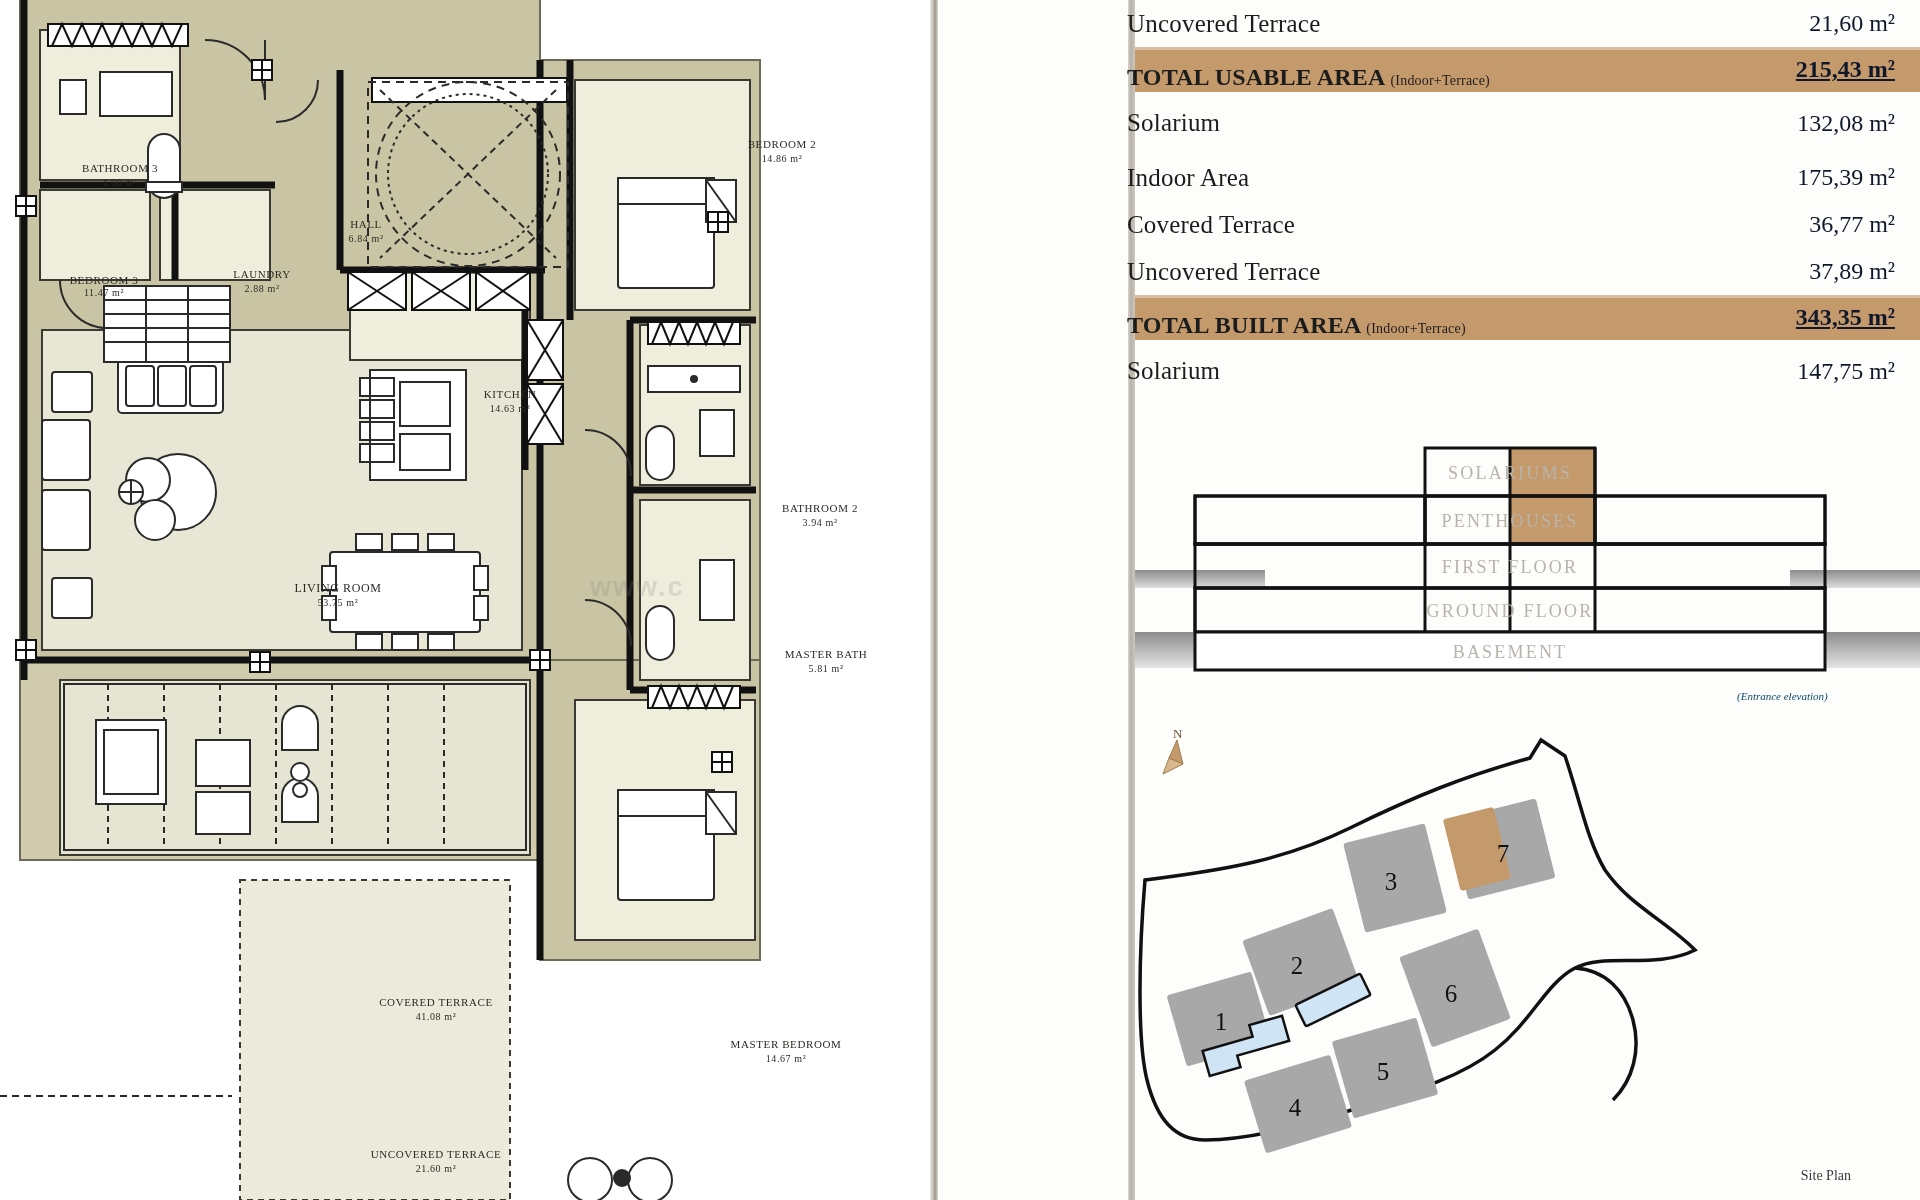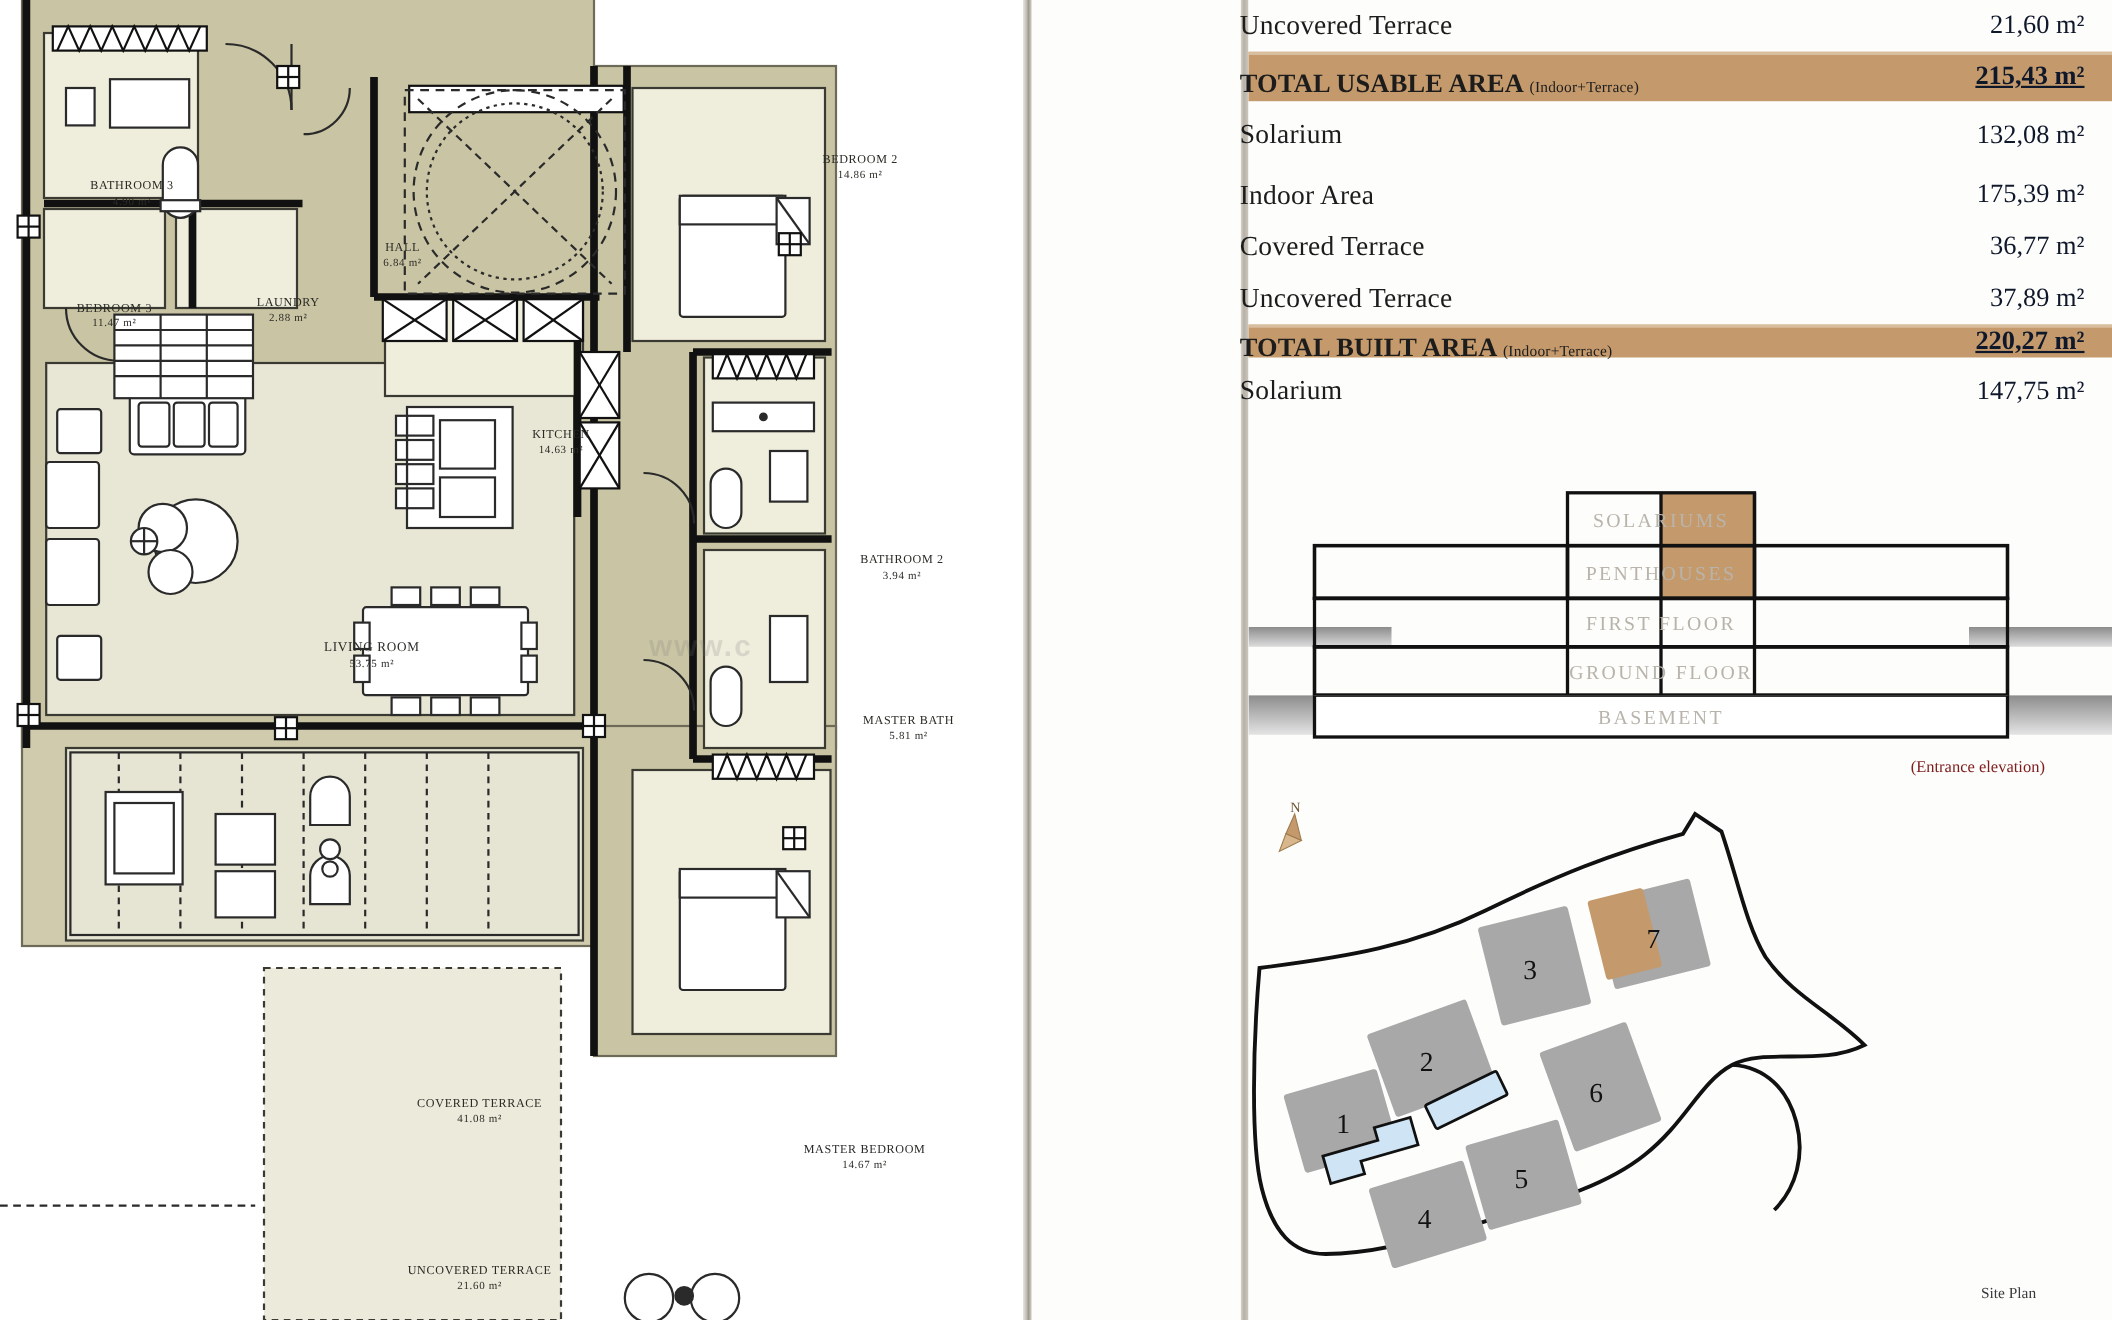--- a/index.html
+++ b/index.html
@@ -26,21 +26,21 @@
   .arow.bold .lbl{font-weight:bold;margin-top:15px;}
   .arow.bold .val{font-weight:bold;text-decoration:underline;}
 
   .hl{background:#c49a6c;box-shadow:inset 0 3px 0 rgba(255,255,255,.35);}
   .hl .lbl{font-size:24px;}
   .hl .lbl .sub{font-size:14px;font-weight:normal;}
   .section-title{font-size:26px;font-weight:bold;color:#111;}
 
   
   #elev{position:absolute;left:0;top:0;}
-  .elev-cap{position:absolute;font-size:15px;color:#7f1d1d;}
+  .elev-cap{position:absolute;font-size:11px;font-style:italic;color:#0c4a6e;}
 
   
   #site{position:absolute;}
 
   .wm{position:absolute;font-size:27px;color:rgba(120,120,120,.20);letter-spacing:2px;font-family:"Liberation Sans",sans-serif;}
 </style>
 </head>
 <body>
 
 <div id="plan-panel">
@@ -336,26 +336,26 @@
     <div class="arow">
       <span class="lbl">Covered Terrace</span>
       <span class="val">36,77 m²</span>
     </div>
 
     <div class="arow">
       <span class="lbl">Uncovered Terrace</span>
       <span class="val">37,89 m²</span>
     </div>
 
-    <div class="arow bold hl" style="height:30px;padding-left:36px;">
+    <div class="arow bold hl" style="height:45px;padding-left:36px;">
       <span class="lbl">
         <span>TOTAL BUILT AREA</span>
         <span class="sub">(Indoor+Terrace)</span>
       </span>
-      <span class="val">220,27 m²</span>
+      <span class="val">343,35 m²</span>
     </div>
 
     <div class="arow" style="height:62px;">
       <span class="lbl">Solarium</span>
       <span class="val">147,75 m²</span>
     </div>
   </div>
 
   <svg id="elev" style="left:0;top:430px;" width="785" height="210" viewBox="0 0 785 210">
     <rect x="0" y="140" width="130" height="18" fill="url(#gradg)"></rect>

